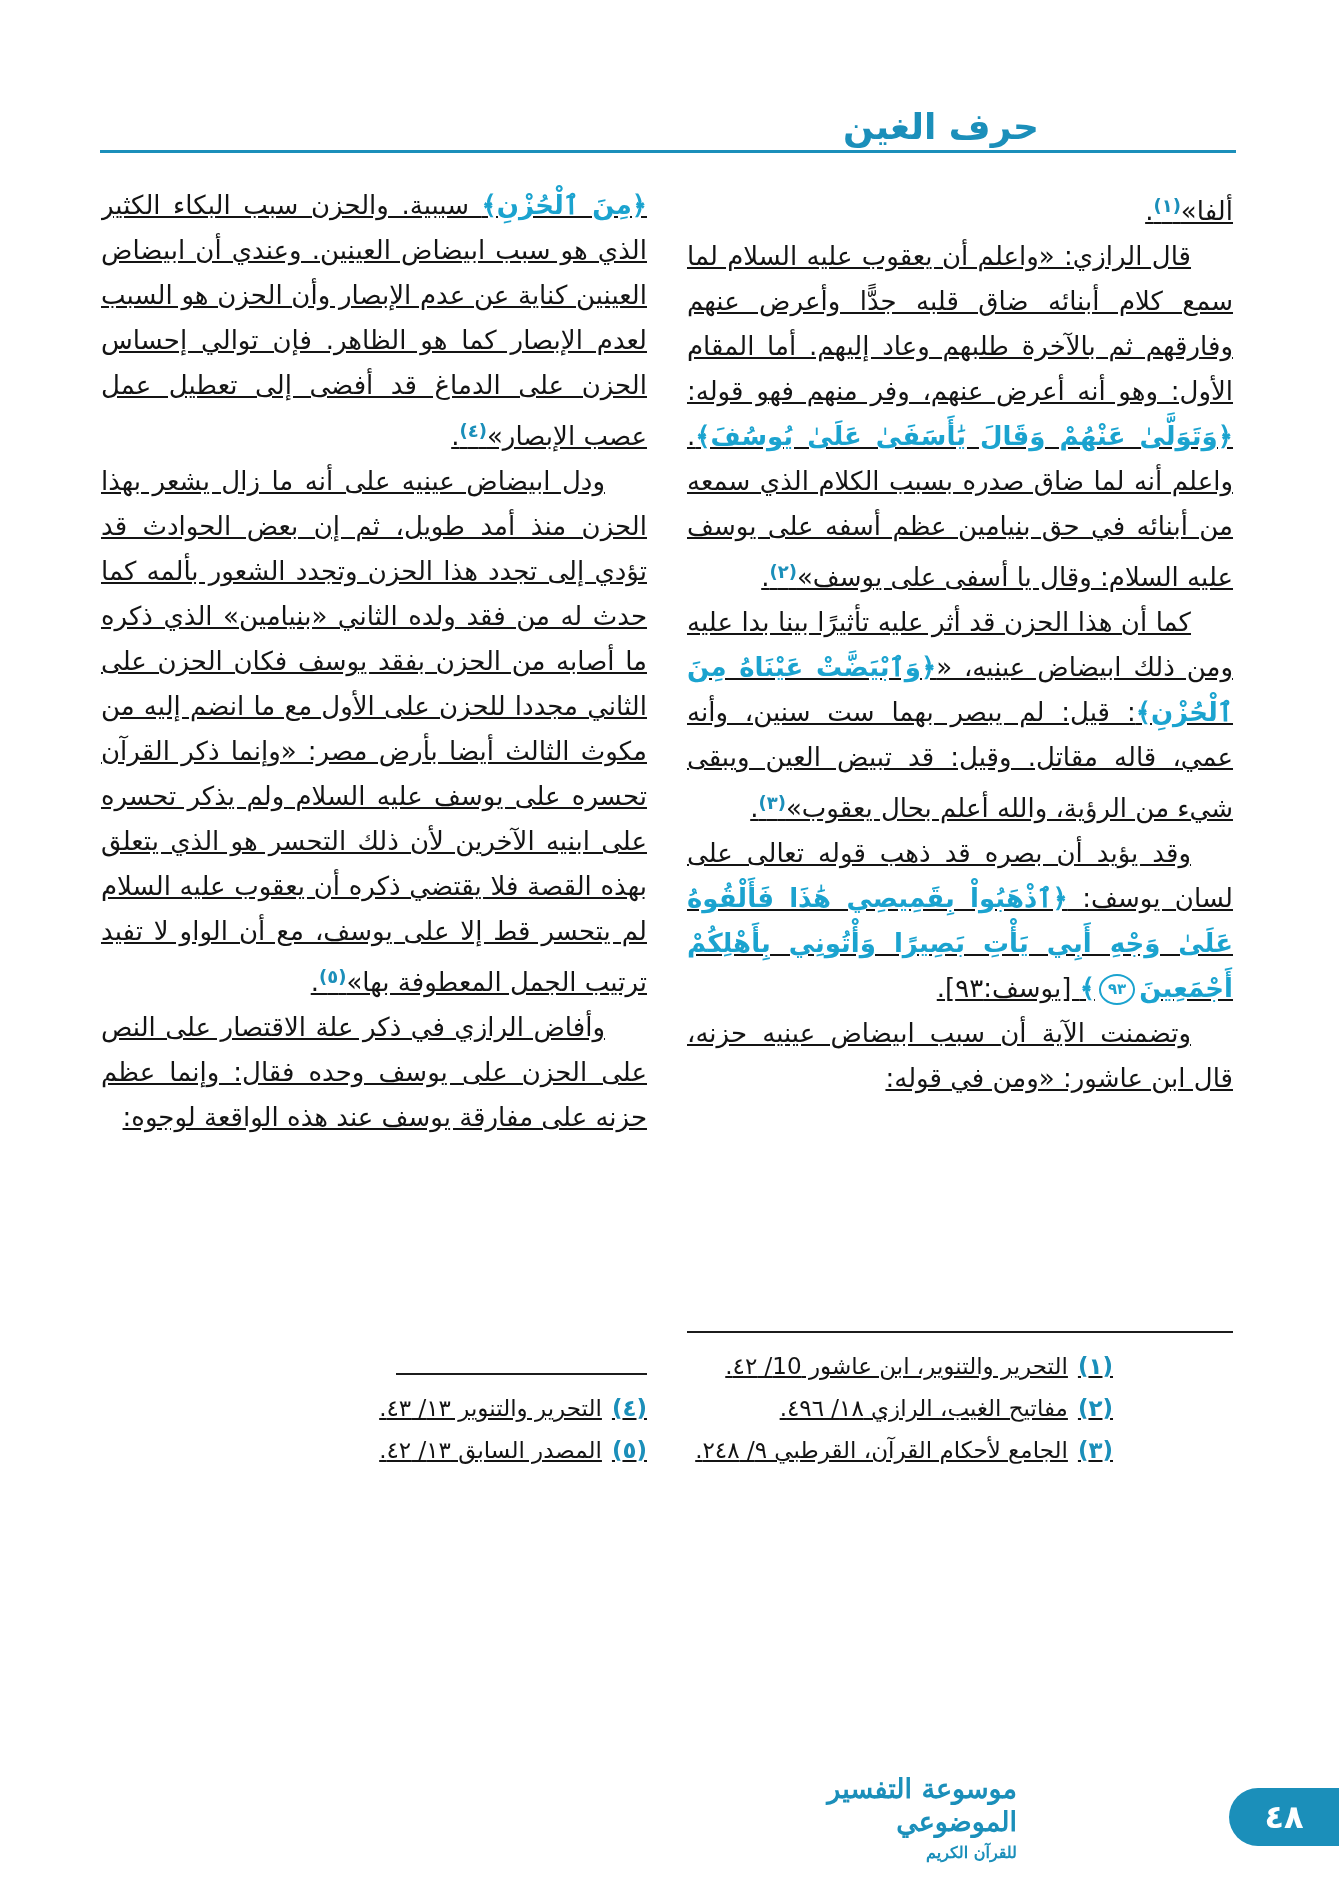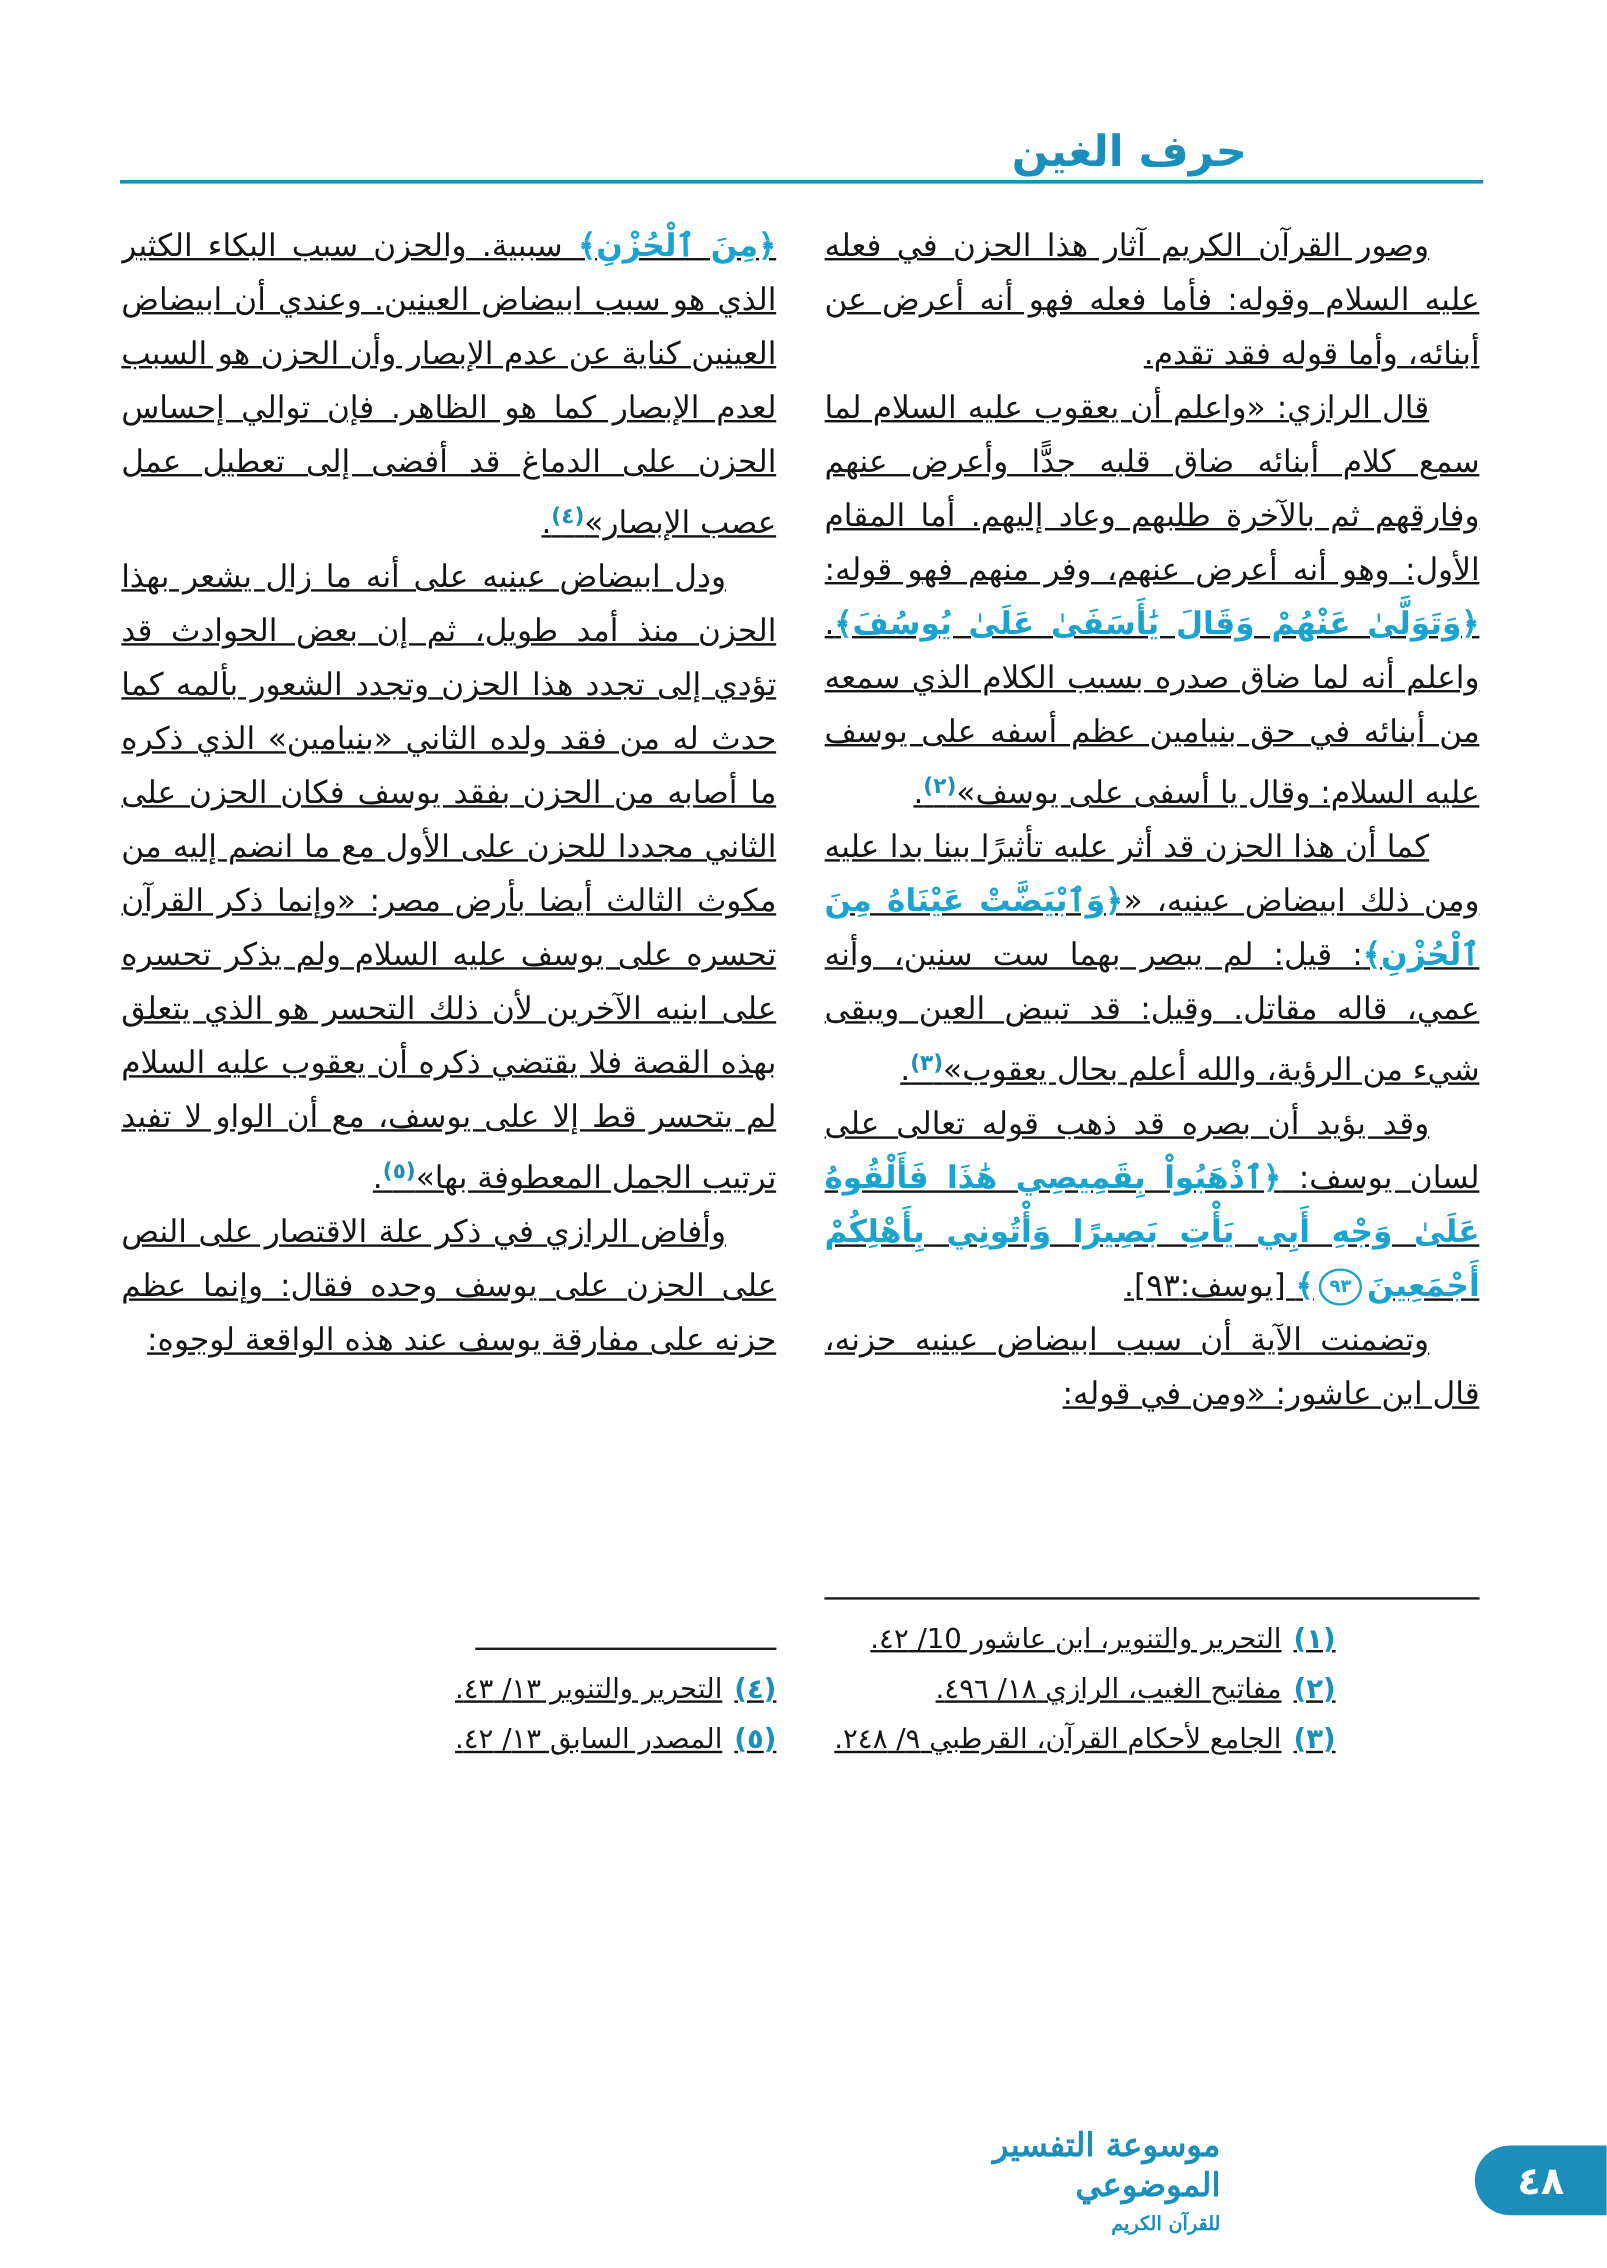--- a/index.html
+++ b/index.html
@@ -130,21 +130,21 @@
 <div class="page">
 
   <div class="chapter-title">حرف الغين</div>
 
   <div class="header-rule"></div>
 
   <div class="content">
 
     <div class="column">
       <div class="para-area">
-          <p class="para indent"><span class="seg-normal">وصور القرآن الكريم آثار هذا الحزن في فعله عليه السلام وقوله: فأما فعله فهو أنه أعرض عن أبنائه، وأما قوله فقد تقدم.</span></p>
+          <p class="para"><span class="seg-normal">ألفا»</span><span class="seg-footref">(١)</span><span class="seg-normal">.</span></p>
           <p class="para indent"><span class="seg-normal">قال الرازي: «واعلم أن يعقوب عليه السلام لما سمع كلام أبنائه ضاق قلبه جدًّا وأعرض عنهم وفارقهم ثم بالآخرة طلبهم وعاد إليهم. أما المقام الأول: وهو أنه أعرض عنهم، وفر منهم فهو قوله: </span><span class="seg-quran">﴿وَتَوَلَّىٰ عَنْهُمْ وَقَالَ يَٰأَسَفَىٰ عَلَىٰ يُوسُفَ﴾</span><span class="seg-normal">. واعلم أنه لما ضاق صدره بسبب الكلام الذي سمعه من أبنائه في حق بنيامين عظم أسفه على يوسف عليه السلام: وقال يا أسفى على يوسف»</span><span class="seg-footref">(٢)</span><span class="seg-normal">.</span></p>
           <p class="para indent"><span class="seg-normal">كما أن هذا الحزن قد أثر عليه تأثيرًا بينا بدا عليه ومن ذلك ابيضاض عينيه، «</span><span class="seg-quran">﴿وَٱبْيَضَّتْ عَيْنَاهُ مِنَ ٱلْحُزْنِ﴾</span><span class="seg-normal">: قيل: لم يبصر بهما ست سنين، وأنه عمي، قاله مقاتل. وقيل: قد تبيض العين ويبقى شيء من الرؤية، والله أعلم بحال يعقوب»</span><span class="seg-footref">(٣)</span><span class="seg-normal">.</span></p>
           <p class="para indent"><span class="seg-normal">وقد يؤيد أن بصره قد ذهب قوله تعالى على لسان يوسف: </span><span class="seg-quran">﴿ٱذْهَبُواْ بِقَمِيصِي هَٰذَا فَأَلْقُوهُ عَلَىٰ وَجْهِ أَبِي يَأْتِ بَصِيرًا وَأْتُونِي بِأَهْلِكُمْ أَجْمَعِينَ</span><span class="seg-ayah">٩٣</span><span class="seg-quran">﴾</span><span class="seg-normal"> [يوسف:٩٣].</span></p>
           <p class="para indent"><span class="seg-normal">وتضمنت الآية أن سبب ابيضاض عينيه حزنه، قال ابن عاشور: «ومن في قوله:</span></p>
         </div>
       <div class="footnotes-block">
         <div class="fn-rule full"></div>
         <div class="fn-items indented">
             <div class="fn-item">
               <span class="fn-num">(١)</span>

